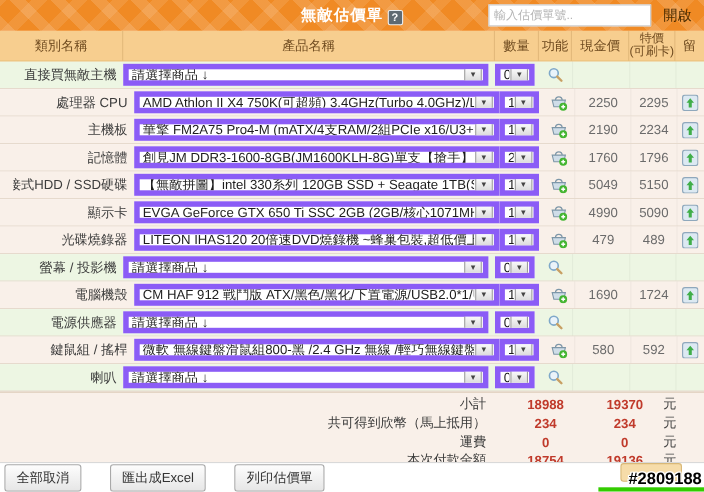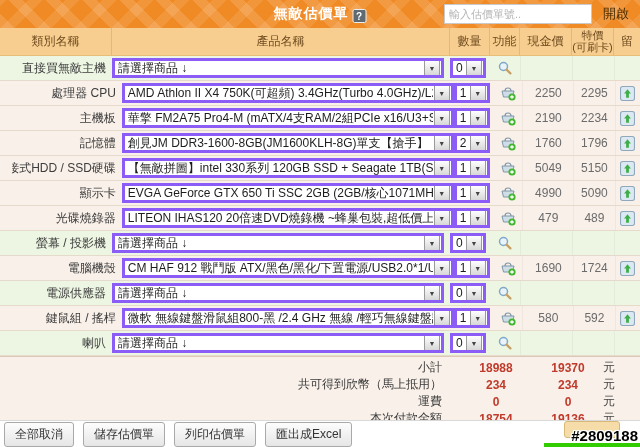--- a/index.html
+++ b/index.html
@@ -62,21 +62,21 @@
   .row.filled { background:var(--c-rowfilled,#F9F0E9);padding-left:12px; }
   .row .cat  { text-align:right; padding-right:6px; justify-content:flex-end;
                display:flex; white-space:nowrap; overflow:hidden; color:#3c3c3c; }
   .row .cash, .row .special { display:flex; align-items:center; justify-content:center;
                color:#6b6b6b; border-left:1px solid rgba(0,0,0,.04); height:100%; }
   .row .keep { display:flex; align-items:center; justify-content:center;
                border-left:1px solid rgba(0,0,0,.04); height:100%; }
   .row .func { display:flex; align-items:center; justify-content:center; }
 
   .select {
-    background:#fff; border:3px solid #8b5cf6; height:20px;
+    background:#fff; border:5px solid #8b5cf6; height:20px;
     display:flex; align-items:center; justify-content:space-between;
     cursor:default; overflow:hidden;
   }
   .prod-select { width:332px; }
   .qty-select  { width:36px; }
   .sel-text { padding-left:3px; white-space:nowrap; overflow:hidden; color:#1d1d1d; }
   .dd-btn {
     flex:0 0 16px; height:16px; margin:1px; border:1px solid #9a9a9a;
     background:linear-gradient(#fefefe,#d7d7d7); color:#444; font-size:7px;
     display:flex; align-items:center; justify-content:center;
@@ -88,21 +88,21 @@
   .srow { display:flex; height:17px; align-items:center; }
   .srow .slabel { width:450px; text-align:right; padding-right:8px; color:#3a3a3a; }
   .srow .scash, .srow .sspecial { font-weight:bold; color:var(--c-red,#C03A2B); text-align:center; }
   .srow .scash { width:92px; }
   .srow .sspecial { width:52px; }
   .srow .sunit { width:30px; text-align:center; color:#444; }
 
   
   .footer {
     position:absolute; left:0; right:0; bottom:0; height:27px; background:#fff;
-    border-top:1px solid #d9d9d9; display:flex; align-items:center; gap:9px;
+    border-top:1px solid #d9d9d9; display:flex; align-items:center; gap:26px;
     padding:0 4px;
   }
   .footer button {
     font-family:inherit; font-size:12px; color:#333; padding:3px 10px;
     background:linear-gradient(#fdfdfd,#e6e6e6); border:1px solid #a9a9a9;
     border-radius:3px; cursor:pointer; white-space:nowrap;
   }
   .ghost-button {
     position:absolute; right:20px; bottom:9px; width:56px; height:17px;
     background:#f6dca9; border:1px solid #d9b877; border-radius:3px;
@@ -563,19 +563,18 @@
   <div class="srow">
     <div class="slabel">本次付款金額</div>
     <div class="scash">18754</div>
     <div class="sspecial">19136</div>
     <div class="sunit">元</div>
   </div>
 </div>
 
 <div class="footer">
   <button>全部取消</button>
-  <button>儲存估價單</button>
+  <button>匯出成Excel</button>
   <button>列印估價單</button>
-  <button>匯出成Excel</button>
 </div>
 <div class="ghost-button"></div>
 <div class="watermark">#2809188</div>
 <div class="green-bar"></div>
 
 </body></html>

